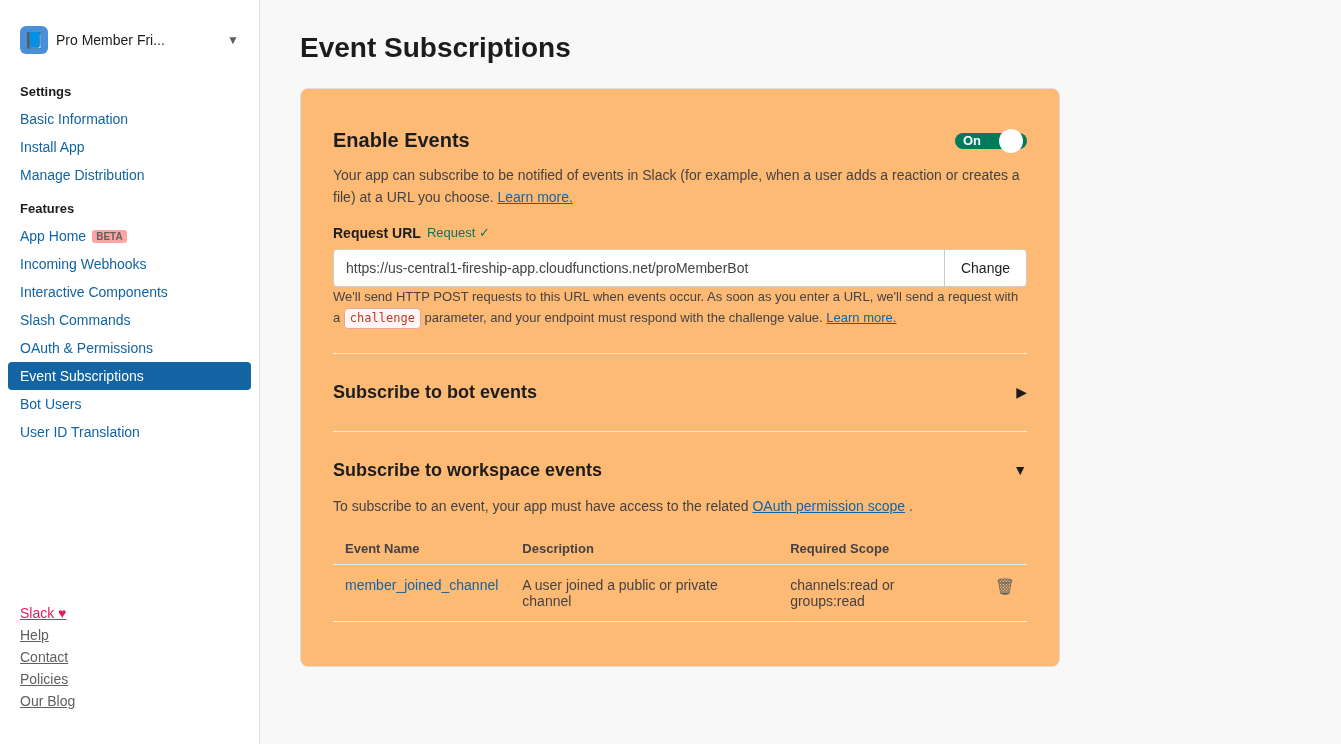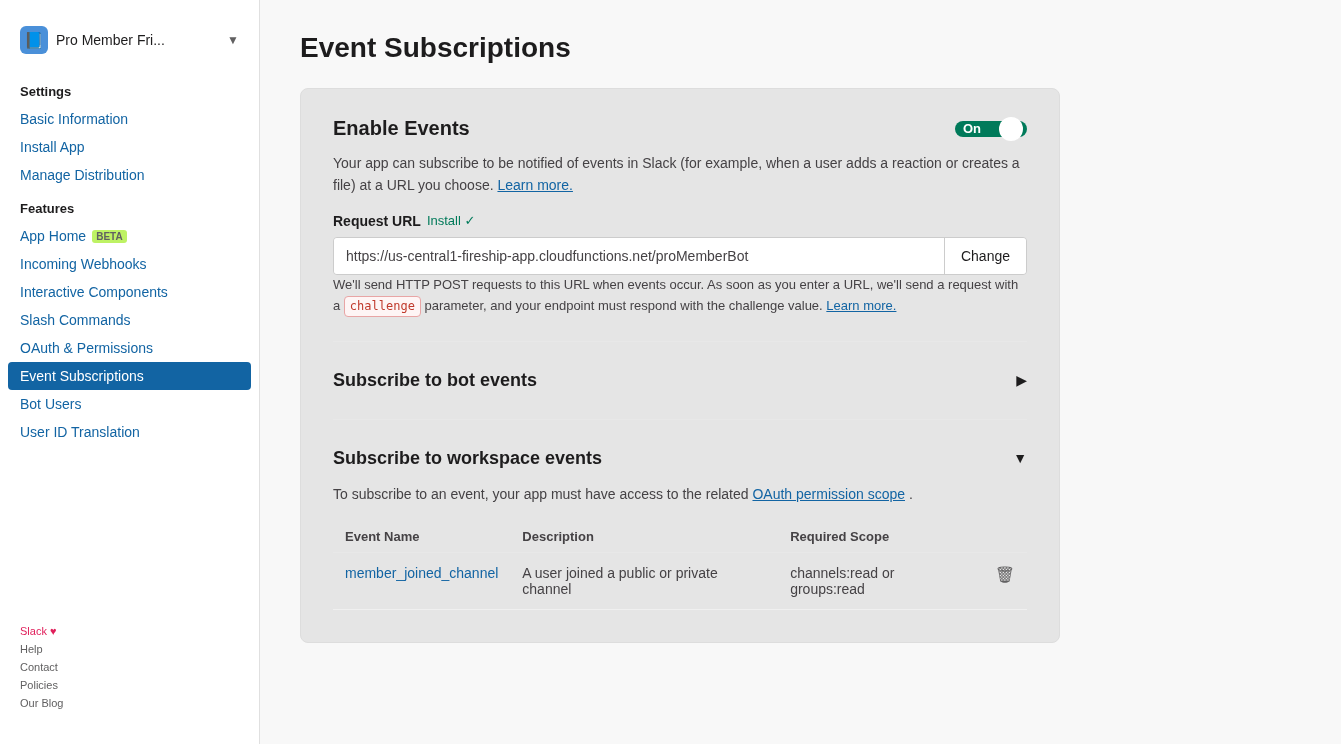--- a/index.html
+++ b/index.html
@@ -69,58 +69,59 @@
     .sidebar-item.active {
       background: #1264a3;
       color: #fff;
       border-radius: 4px;
       margin: 0 8px;
       padding: 6px 12px;
     }
     .sidebar-item-badge {
       font-size: 10px;
       font-weight: 600;
-      background: #bef264;
+      background: #fca5a5;
       color: #616061;
       border-radius: 3px;
       padding: 1px 4px;
       margin-left: 6px;
     }
     .sidebar-footer {
       margin-top: auto;
       padding: 12px 20px;
     }
     .sidebar-footer-item {
       display: block;
       padding: 3px 0;
-      font-size: 11px;
+      font-size: 14px;
       color: #616061;
       cursor: pointer;
+      text-decoration: underline;
     }
     .sidebar-footer-item.slack-love {
       color: #e01e5a;
       font-weight: 500;
     }
     
     .main {
       flex: 1;
       padding: 32px 40px;
       overflow-y: auto;
     }
     .page-title {
       font-size: 28px;
       font-weight: 700;
       color: #1d1c1d;
       margin-bottom: 24px;
     }
     .card {
-      background: #e5e5e5;
+      background: #fdba74;
       border: 1px solid #ddd;
       border-radius: 8px;
-      padding: 28px 32px;
+      padding: 40px 32px;
       max-width: 760px;
     }
     
     .enable-events-header {
       display: flex;
       align-items: center;
       justify-content: space-between;
       margin-bottom: 12px;
     }
     .enable-events-title {
@@ -371,21 +372,21 @@
       </div>
 
       <p class="enable-events-desc">
         <span>Your app can subscribe to be notified of events in Slack (for example, when a user adds a reaction or creates a file) at a URL you choose.</span>
         <a href="#">Learn more.</a>
       </p>
 
       <div class="request-url-label">
         <span>Request URL</span>
         <span class="verified-badge">
-          <span>Install</span>
+          <span>Request</span>
           <span class="verified-check">✓</span>
         </span>
       </div>
       <div class="url-input-row">
         <input class="url-input" type="text" value="https://us-central1-fireship-app.cloudfunctions.net/proMemberBot" style="">
         <button class="url-change-btn">Change</button>
       </div>
       <p class="request-url-note">
         <span>We'll send HTTP POST requests to this URL when events occur. As soon as you enter a URL, we'll send a request with a</span>
         <span class="challenge-code">challenge</span>

